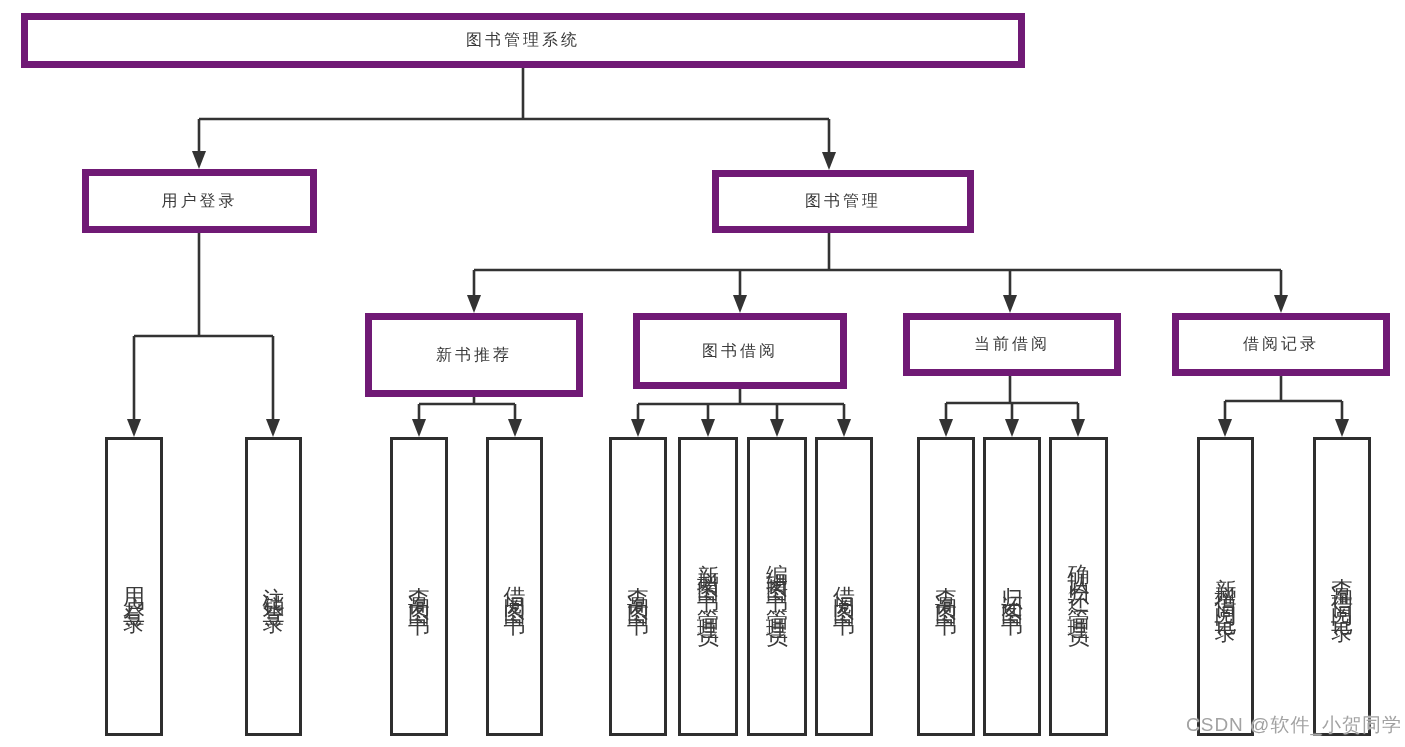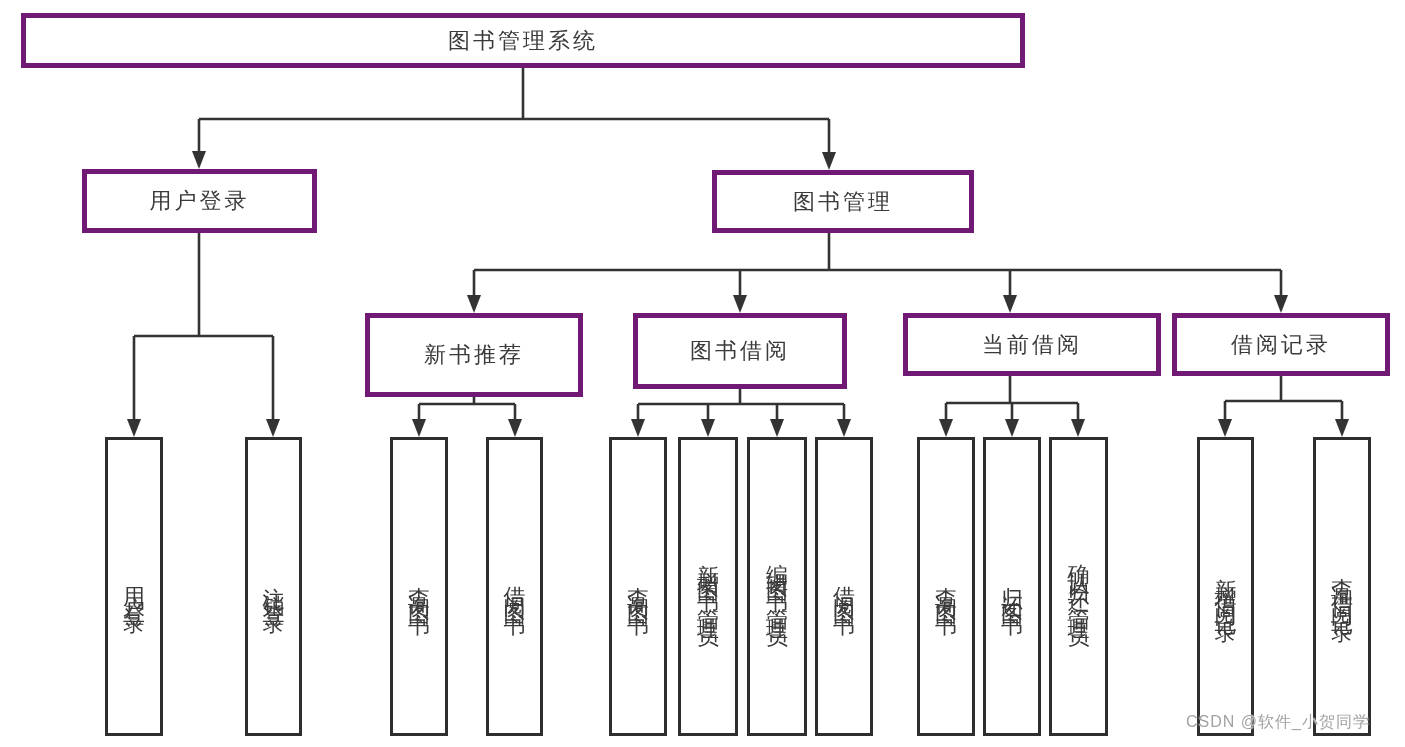--- a/index.html
+++ b/index.html
@@ -18,26 +18,26 @@
   }
   #connectors line, #connectors path {
     stroke: #333333;
     stroke-width: 2.6;
     fill: none;
   }
   #connectors polygon { fill: #333333; stroke: none; }
   .hbox {
     position: absolute;
     box-sizing: border-box;
-    border: 5px solid #701a75;
+    border: 7px solid #701a75;
     background: #ffffff;
     display: flex;
     align-items: center;
     justify-content: center;
-    font-size: 22px;
+    font-size: 16px;
     letter-spacing: 3px;
     color: #3a3a3a;
     white-space: nowrap;
     text-align: center;
   }
   .leaf {
     position: absolute;
     box-sizing: border-box;
     border: 3px solid #2e2e2e;
     background: #ffffff;
@@ -52,21 +52,21 @@
     text-orientation: mixed;
     font-size: 22px;
     letter-spacing: 9px;
     line-height: 1;
     color: #3a3a3a;
   }
   #watermark {
     position: absolute;
     left: 1186px;
     top: 712px;
-    font-size: 16px;
+    font-size: 19px;
     letter-spacing: 1px;
     color: #a2a2a2;
     text-shadow: 0 0 2px #ffffff, 0 0 1px #ffffff;
     white-space: nowrap;
     z-index: 5;
   }
 </style>
 </head>
 <body>
 
@@ -158,21 +158,21 @@
   <div class="hbox" style="left:712px; top:170px; width:262px; height:63px;">
     <span>图书管理</span>
   </div>
 
   <div class="hbox" style="left:365px; top:313px; width:218px; height:84px;">
     <span>新书推荐</span>
   </div>
   <div class="hbox" style="left:633px; top:313px; width:214px; height:76px;">
     <span>图书借阅</span>
   </div>
-  <div class="hbox" style="left:903px; top:313px; width:258px; height:63px;">
+  <div class="hbox" style="left:903px; top:313px; width:218px; height:63px;">
     <span>当前借阅</span>
   </div>
   <div class="hbox" style="left:1172px; top:313px; width:218px; height:63px;">
     <span>借阅记录</span>
   </div>
 
   <div class="leaf" style="left:105px; width:58px;">
     <span class="vtext">用户登录</span>
   </div>
   <div class="leaf" style="left:245px; width:57px;">

